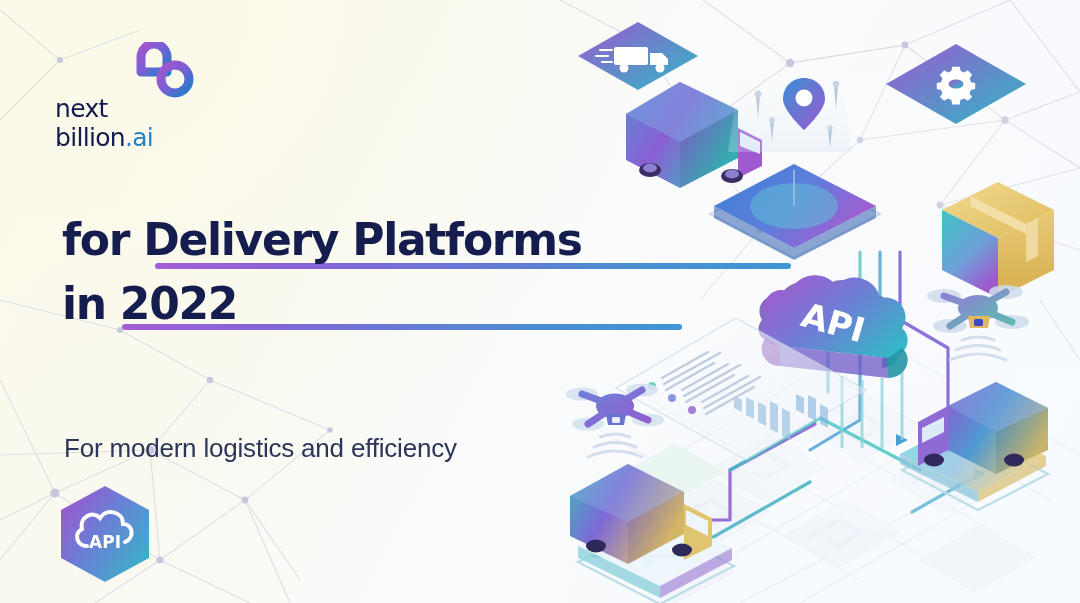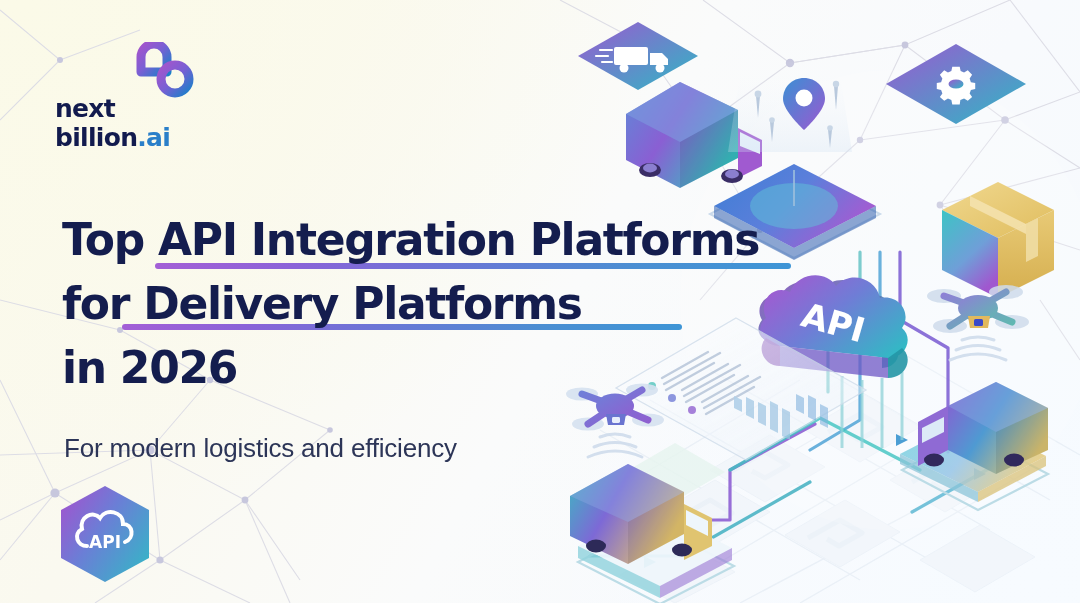--- a/index.html
+++ b/index.html
@@ -21,21 +21,21 @@
 
   
   .netlayer { position:absolute; inset:0; pointer-events:none; }
 
   
   .logo { position:absolute; left:55px; top:42px; width:180px; height:105px; }
   .logo-mark { position:absolute; left:70px; top:0px; }
   .logo-text { position:absolute; left:0px; top:52px; }
   .logo-word {
     font-family:"DejaVu Sans", sans-serif;
-    font-weight:bold; font-size:25px; color:#121b4e;
+    font-weight:normal; font-size:25px; color:#121b4e;
     letter-spacing:-0.7px; line-height:29px; display:block;
   }
   .logo-ai { color:#2a7fc9; }
 
   
   .headline {
     position:absolute; left:62px; top:208px; width:780px;
     font-family:"DejaVu Sans", sans-serif;
     font-weight:bold;
     font-size:44px;
@@ -467,23 +467,22 @@
         <path d="M120 52 L148 66 L148 94 L120 108 Z" fill="#e0c470"></path>
         <path d="M122 58 L144 69 L144 84 L122 73 Z" fill="#eef6fc"></path>
         <ellipse cx="32" cy="94" rx="10" ry="6.4" fill="#2d2a58"></ellipse>
         <ellipse cx="118" cy="98" rx="10" ry="6.4" fill="#2d2a58"></ellipse>
       </g>
 
     </svg>
   </div>
 
   <div class="headline">
-    <span class="hl-line">Top API Integration Platforms</span>
     <span class="hl-line">for Delivery Platforms</span>
-    <span class="hl-line">in 2026</span>
+    <span class="hl-line">in 2022</span>
   </div>
   <div class="ul ul1"></div>
   <div class="ul ul2"></div>
 
   <div class="subhead">For modern logistics and efficiency</div>
 
   <div class="hexbadge">
     <svg width="96" height="100" viewBox="0 0 96 100">
       <defs>
         <linearGradient id="gHex" x1="0" y1="0.15" x2="1" y2="0.9">

